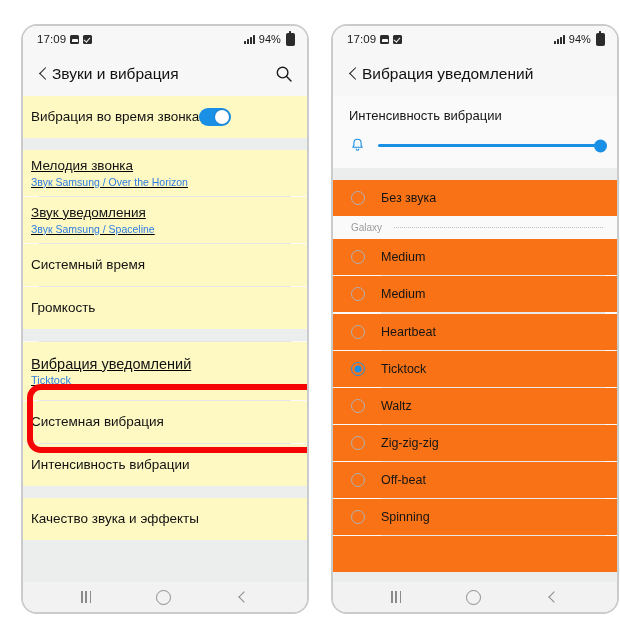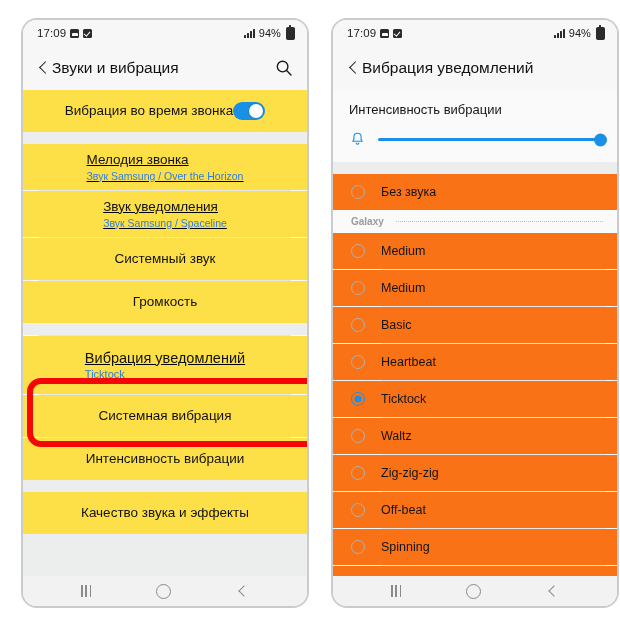--- a/index.html
+++ b/index.html
@@ -17,21 +17,21 @@
 
   .stage {
     position: absolute;
     inset: 0;
     background: #ffffff;
   }
 
   
   .phone {
     position: absolute;
-    top: 18px;
+    top: 24px;
     width: 288px;
     height: 590px;
     border: 2px solid #c9cbcd;
     border-radius: 16px;
     background: #f7f7f7;
     overflow: hidden;
     box-sizing: border-box;
   }
   .phone-left  { left: 21px; }
   .phone-right { left: 331px; }
@@ -155,27 +155,27 @@
     position: relative;
   }
   .card {
     background: #fafafa;
     border-radius: 0;
   }
   .gap { height: 12px; background: #eceded; }
 
   
   .row {
-    padding: 0 16px;
+    padding: 0 8px;
     min-height: 42px;
     display: flex;
     align-items: center;
-    justify-content: center;
-    box-sizing: border-box;
-    background: #fde047;
+    justify-content: flex-start;
+    box-sizing: border-box;
+    background: #fef9c3;
     position: relative;
   }
   .row.two-line { min-height: 46px; align-items: center; text-decoration: underline; }
   .row-texts { display: flex; flex-direction: column; gap: 2px; }
   .row-title {
     font-size: 13.5px;
     color: #121212;
     line-height: 16px;
   }
   .row-sub {
@@ -284,21 +284,20 @@
     margin-right: 12px;
   }
 
   .galaxy-row {
     display: flex;
     align-items: center;
     gap: 12px;
     padding: 6px 14px 6px 18px;
     background: #fafafa;
     box-sizing: border-box;
-    font-weight: bold;
   }
   .galaxy-label {
     font-size: 10px;
     color: #9b9b9b;
     flex: none;
   }
   .dotted {
     flex: 1;
     height: 1px;
     border-top: 1px dotted #c2c2c2;
@@ -421,21 +420,21 @@
           <div class="divider"></div>
           <div class="row two-line">
             <div class="row-texts">
               <div class="row-title">Звук уведомления</div>
               <div class="row-sub">Звук Samsung / Spaceline</div>
             </div>
           </div>
           <div class="divider"></div>
           <div class="row">
             <div class="row-texts">
-              <div class="row-title">Системный звук</div>
+              <div class="row-title">Системный время</div>
             </div>
           </div>
           <div class="divider"></div>
           <div class="row">
             <div class="row-texts">
               <div class="row-title">Громкость</div>
             </div>
           </div>
         </div>
         <div class="gap"></div>
@@ -547,24 +546,20 @@
               <div class="radio-row">
                 <span class="radio"></span>
                 <span class="radio-label">Medium</span>
               </div>
               <div class="radio-divider"></div>
               <div class="radio-row">
                 <span class="radio"></span>
                 <span class="radio-label">Medium</span>
               </div>
               <div class="radio-divider"></div>
-              <div class="radio-row">
-                <span class="radio"></span>
-                <span class="radio-label">Basic</span>
-              </div>
               <div class="radio-divider"></div>
               <div class="radio-row">
                 <span class="radio"></span>
                 <span class="radio-label">Heartbeat</span>
               </div>
               <div class="radio-divider"></div>
               <div class="radio-row">
                 <span class="radio checked"></span>
                 <span class="radio-label">Ticktock</span>
               </div>

